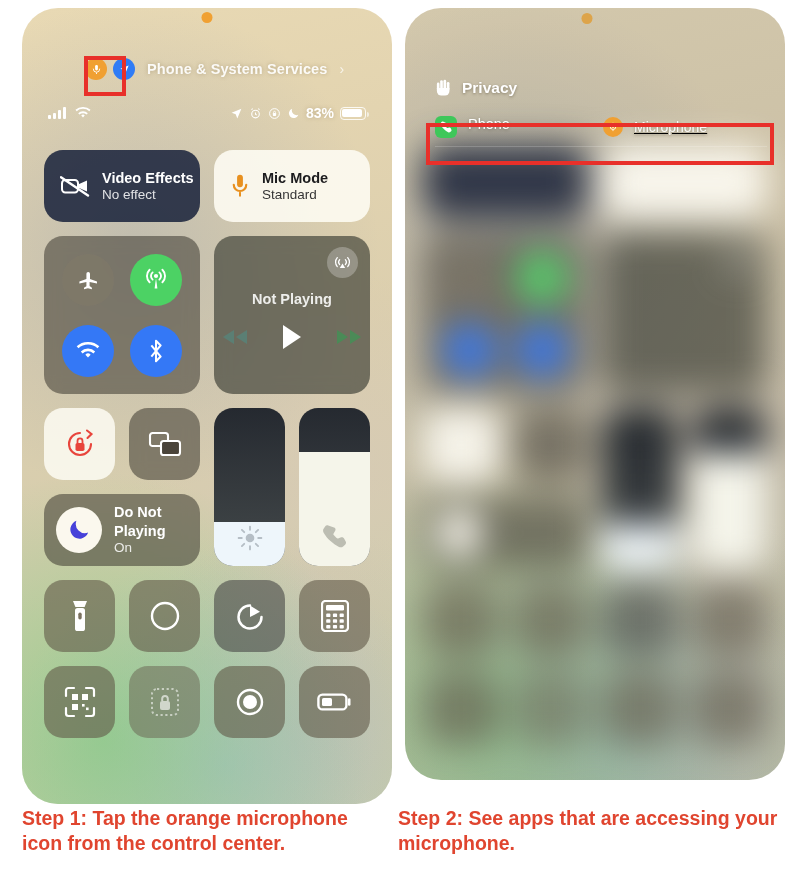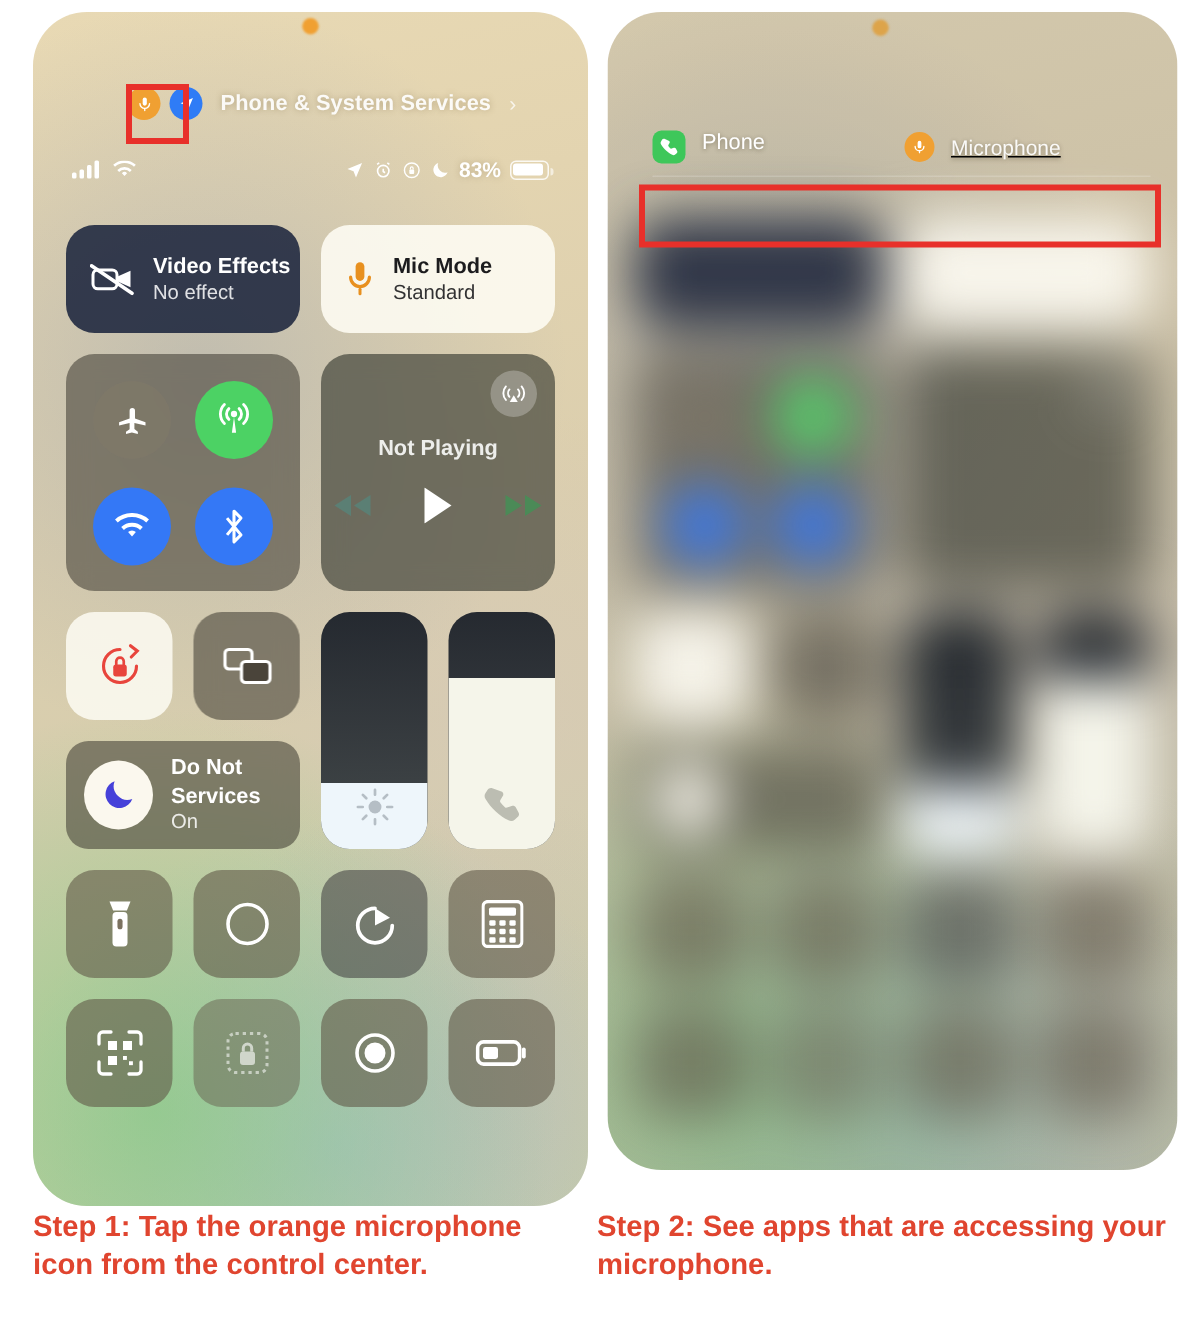--- a/index.html
+++ b/index.html
@@ -181,21 +181,21 @@
     width: 31px; height: 31px; border-radius: 50%;
     background: rgba(255,255,255,0.26);
     display:flex; align-items:center; justify-content:center;
   }
   .np-label { margin-top: 45px; font-size: 14.5px; font-weight: 600; color: rgba(255,255,255,.88); }
   .np-ctrls { margin-top: 18px; display:flex; align-items:center; gap: 34px; }
 
   
   .t-rot   { grid-column: 1; grid-row: 4; display:flex; align-items:center; justify-content:center; background: rgba(250,248,238,0.93); }
   .t-mirr  { grid-column: 2; grid-row: 4; display:flex; align-items:center; justify-content:center; }
-  .t-dnd   { grid-column: 1 / span 2; grid-row: 5; display:flex; align-items:center; gap:12px; padding-left:12px;border-radius:15px; }
+  .t-dnd   { grid-column: 1 / span 2; grid-row: 5; display:flex; align-items:center; gap:12px; padding-left:12px; }
 
   .dnd-circ { width: 46px; height: 46px; border-radius:50%; background:#fbf8ee; display:flex; align-items:center; justify-content:center; flex:0 0 auto;}
 
   .slider {
     grid-row: 4 / span 2;
     border-radius: 19px;
     overflow: hidden;
     position: relative;
     background: linear-gradient(180deg, rgba(18,24,34,0.90) 0%, rgba(44,52,58,0.86) 100%);
     display:flex; align-items:flex-end; justify-content:center;
@@ -486,21 +486,21 @@
         </div>
 
         <div class="tile tile-dark t-dnd">
           <span class="dnd-circ">
             <svg width="24" height="24" viewBox="0 0 24 24" fill="#4641d9">
               <path d="M21.2 14.6A9.2 9.2 0 0 1 9.4 2.8 9.2 9.2 0 1 0 21.2 14.6z"></path>
             </svg>
           </span>
           <div>
             <div class="t-title">Do Not</div>
-            <div class="t-title">Services</div>
+            <div class="t-title">Playing</div>
             <div class="t-sub">On</div>
           </div>
         </div>
 
         <div class="slider s-bright">
           <span class="fill" id="fill-bright" style="height: 28%;"></span>
           <span class="gly">
             <svg width="28" height="28" viewBox="0 0 28 28" fill="none" stroke="#66707a" stroke-width="1.8" stroke-linecap="round">
               <circle cx="14" cy="14" r="4.3" fill="#66707a" stroke="none"></circle>
               <path d="M14 2.6v3.2M14 22.2v3.2M2.6 14h3.2M22.2 14h3.2M5.9 5.9l2.3 2.3M19.8 19.8l2.3 2.3M22.1 5.9l-2.3 2.3M8.2 19.8l-2.3 2.3"></path>
@@ -639,20 +639,32 @@
           <div class="util dim" style="grid-column:2; grid-row:7;"></div>
           <div class="util" style="grid-column:3; grid-row:7;"></div>
           <div class="util" style="grid-column:4; grid-row:7;"></div>
         </div>
       </div>
     </div>
 
     <div class="mic-dot"></div>
 
     <div class="sheet">
+      <div class="sheet-head">
+        <span>
+          <svg width="17" height="19" viewBox="0 0 20 22" fill="#fff">
+            <rect x="2.2" y="5.2" width="3.1" height="9" rx="1.55"></rect>
+            <rect x="6.1" y="2.4" width="3.1" height="11.6" rx="1.55"></rect>
+            <rect x="10" y="2.0" width="3.1" height="12" rx="1.55"></rect>
+            <rect x="13.9" y="4.4" width="3.1" height="9.8" rx="1.55"></rect>
+            <path d="M2.2 11.6h14.8v3.6A5.2 5.2 0 0 1 11.8 20.4H7.4A5.2 5.2 0 0 1 2.2 15.2z"></path>
+          </svg>
+        </span>
+        <span>Privacy</span>
+      </div>
 
       <div class="prow">
         <span class="app">
           <span class="app-ico ico-green">
             <svg width="14" height="14" viewBox="0 0 24 24" fill="#fff">
               <path d="M6.8 2.6c-1-.4-2 0-2.6.9L2.9 5.6c-.7 1-.6 2.3.1 3.4 1.3 2.3 3.2 4.7 5.6 6.9 2.3 2.2 4.8 3.9 7.1 5 1.3.6 2.5.5 3.4-.3l1.7-1.5c.8-.7 1-1.7.5-2.6l-1.5-2.8c-.4-.8-1.4-1.2-2.3-.8l-2.5.9c-.4.2-.9.1-1.2-.2-.9-.8-1.7-1.7-2.4-2.6-.3-.4-.3-.9-.1-1.3l1.3-2.3c.5-.8.3-1.8-.4-2.4z"></path>
             </svg>
           </span>
           <span class="nm">Phone</span>
         </span>

